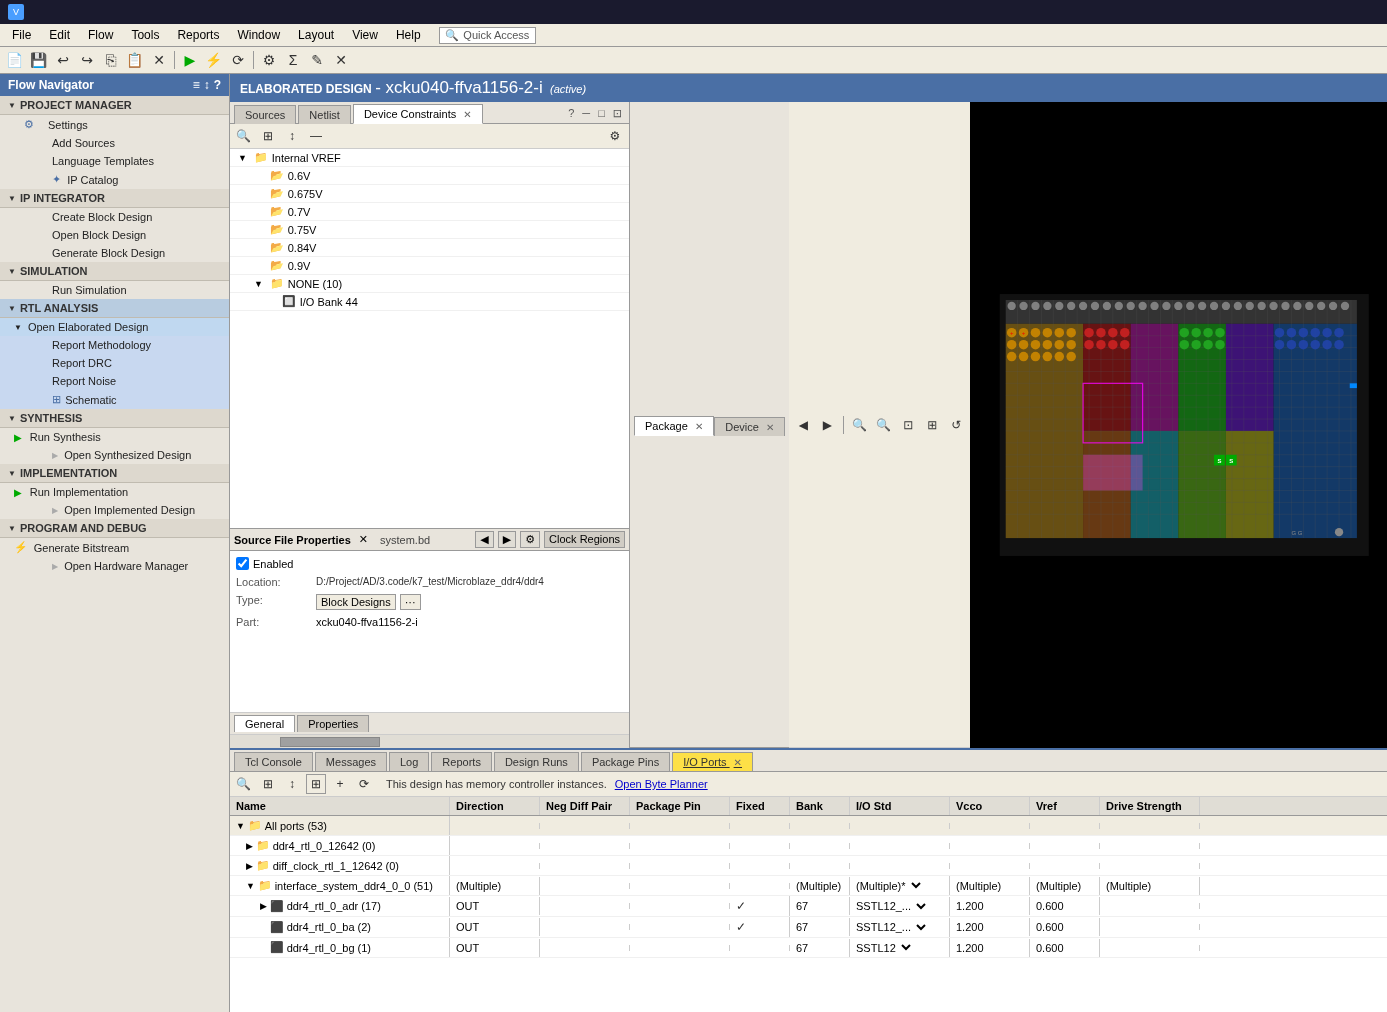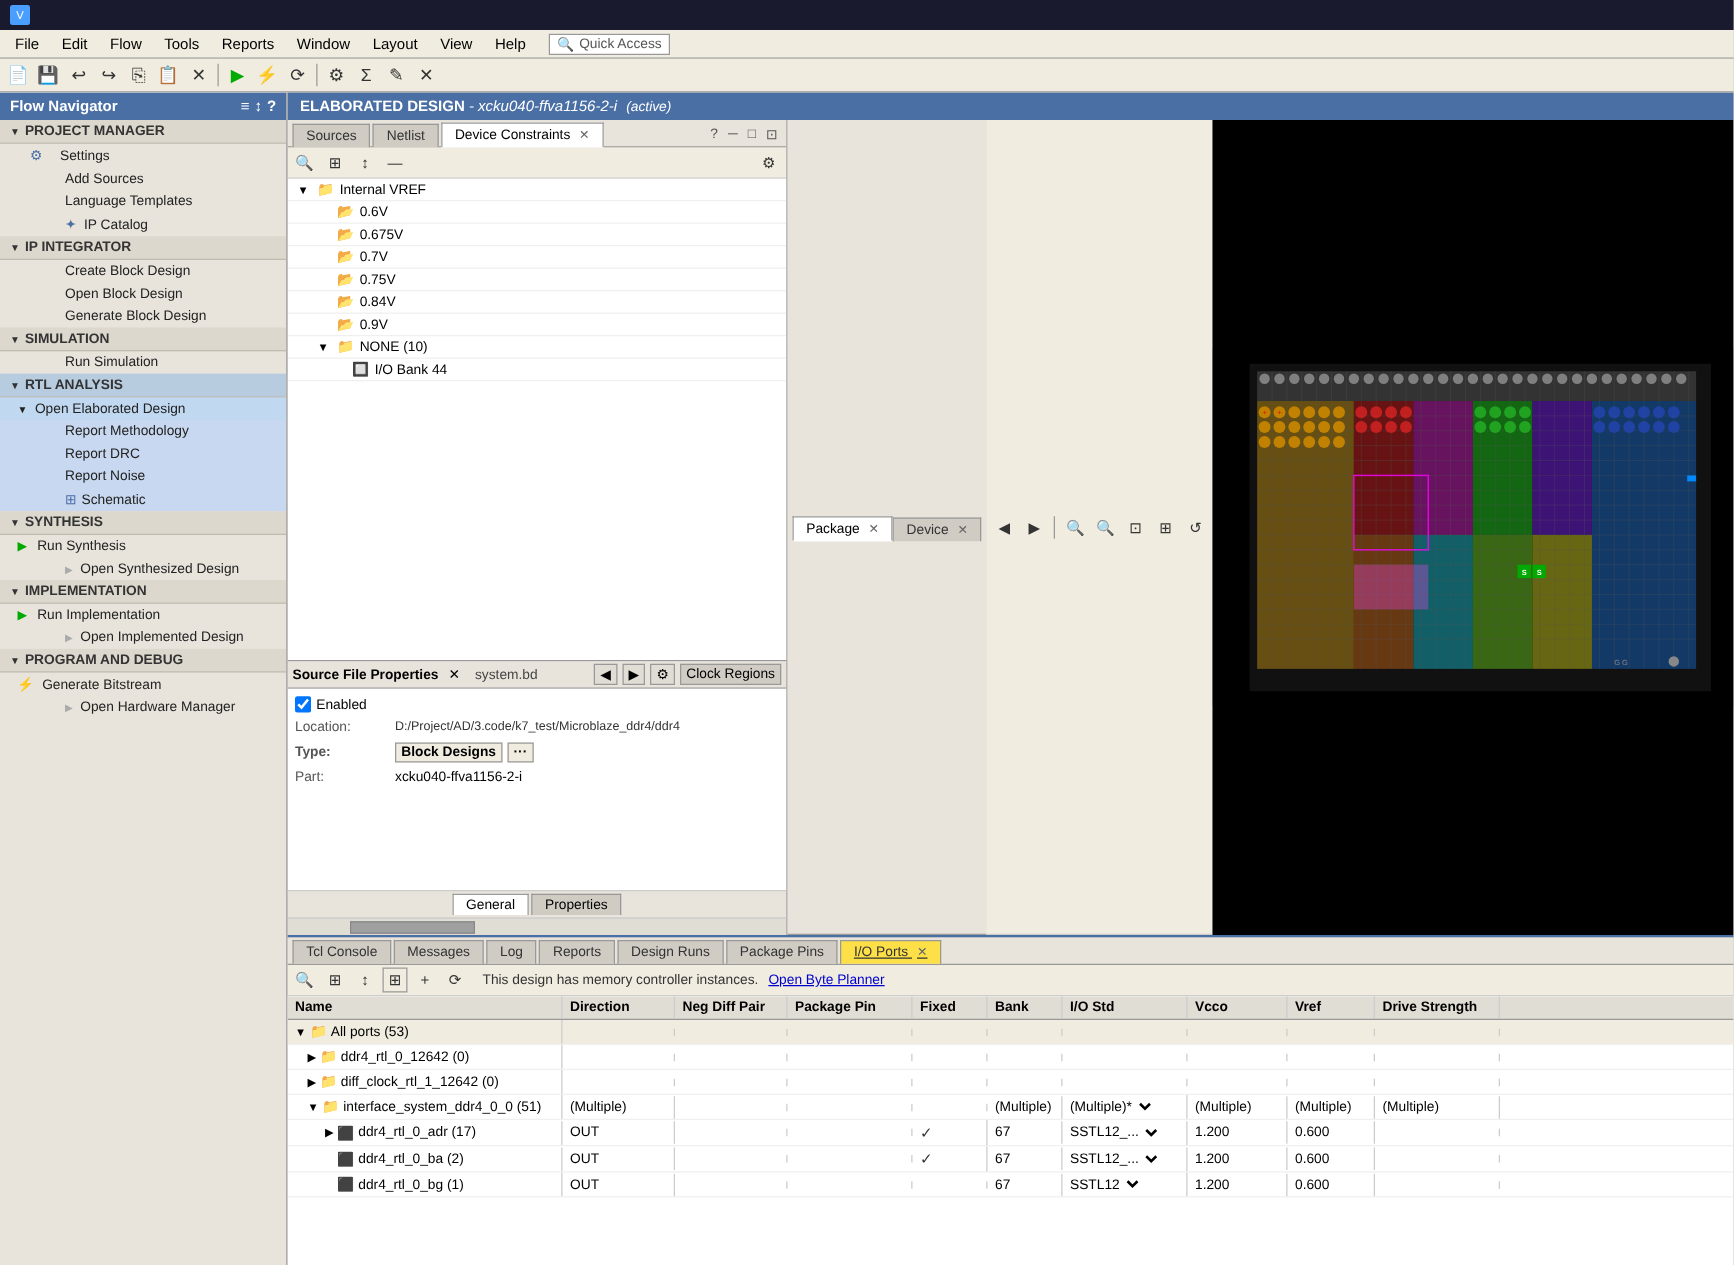--- a/index.html
+++ b/index.html
@@ -63,21 +63,21 @@
     .drop-hint { padding: 6px 10px; font-size: 11px; color: #555; border-top: 1px solid #ccc; background: #f8f8f8; }
     
     
     #sfp-panel { border-top: 1px solid #999; display: flex; flex-direction: column; height: 220px; }
     .sfp-header { display: flex; align-items: center; padding: 2px 4px; background: #e8e4dc; border-bottom: 1px solid #999; gap: 4px; font-size: 11px; }
     .sfp-title { font-size: 11px; font-weight: bold; }
     .sfp-content { flex: 1; overflow-y: auto; background: #fff; padding: 6px; }
     .sfp-row { display: flex; align-items: flex-start; margin-bottom: 6px; font-size: 11px; }
     .sfp-label { width: 80px; color: #555; }
     .sfp-checkbox { display: flex; align-items: center; gap: 4px; margin-bottom: 6px; font-size: 11px; }
-    .sfp-footer { display: flex; gap: 2px; background: #e8e4dc; border-top: 1px solid #ccc; padding: 2px 4px; justify-content: center; }
+    .sfp-footer { display: flex; gap: 2px; background: #e8e4dc; border-top: 1px solid #ccc; padding: 2px 4px; }
     .sfp-tab { padding: 2px 10px; font-size: 11px; cursor: pointer; border: 1px solid #999; border-bottom: none; background: #d0ccc4; }
     .sfp-tab.active { background: #fff; }
     
     
     #device-view { flex: 1; display: flex; flex-direction: row; min-width: 0; }
     .device-tab-bar { display: flex; align-items: center; background: #e8e4dc; border-bottom: 1px solid #999; padding: 2px 4px 0; }
     .device-toolbar { display: flex; align-items: center; background: #f0ece0; border-bottom: 1px solid #ccc; padding: 2px 4px; gap: 4px; }
     .device-canvas { flex: 1; background: #000; overflow: hidden; position: relative; }
     
     
@@ -294,21 +294,21 @@
         <span class="triangle" style="font-size:8px;color:#aaa;">▶</span>
         <span style="margin-left:2px;">Open Hardware Manager</span>
       </div>
     </div>
   </div>
 
   <div id="content">
 
     <div id="elab-header">
       <span style="font-weight:bold;font-size:12px;">ELABORATED DESIGN</span>
-      <span style="font-size:12px;font-style:italic;"> - <span>xcku040-ffva1156-2-i</span></span>
+      <span style="font-size:17px;"> - <span>xcku040-ffva1156-2-i</span></span>
       <span style="font-style:italic;font-size:11px;margin-left:4px;">(active)</span>
     </div>
 
     <div id="top-panels" style="display:flex;flex:1;min-height:0;overflow:hidden;">
 
       <div id="left-panel">
 
         <div class="tab-bar">
           <div class="tab">Sources</div>
           <div class="tab">Netlist</div>
@@ -400,21 +400,21 @@
           </div>
           <div class="sfp-content">
             <div class="sfp-checkbox">
               <input type="checkbox" checked="" style="">
               <span>Enabled</span>
             </div>
             <div class="sfp-row">
               <span class="sfp-label">Location:</span>
               <span class="sfp-path">D:/Project/AD/3.code/k7_test/Microblaze_ddr4/ddr4</span>
             </div>
-            <div class="sfp-row" style="align-items:center;font-weight:bold;">
+            <div class="sfp-row" style="align-items:flex-start;">
               <span class="sfp-label">Type:</span>
               <span class="block-btn">Block Designs</span>
               <span style="margin-left:4px;" class="block-btn">···</span>
             </div>
             <div class="sfp-row">
               <span class="sfp-label">Part:</span>
               <span>xcku040-ffva1156-2-i</span>
             </div>
           </div>
           <div class="sfp-footer">

